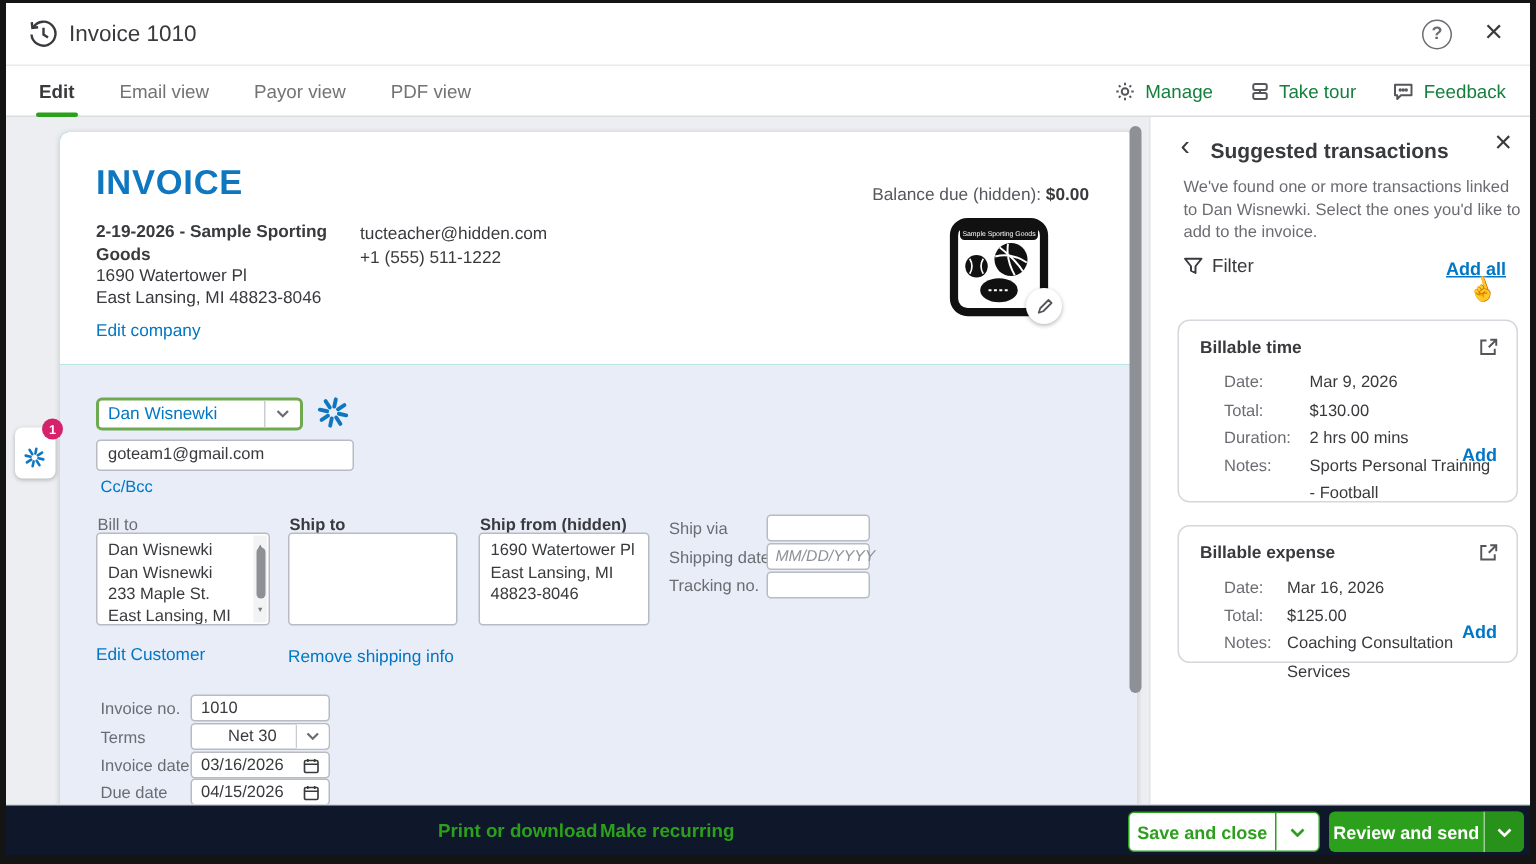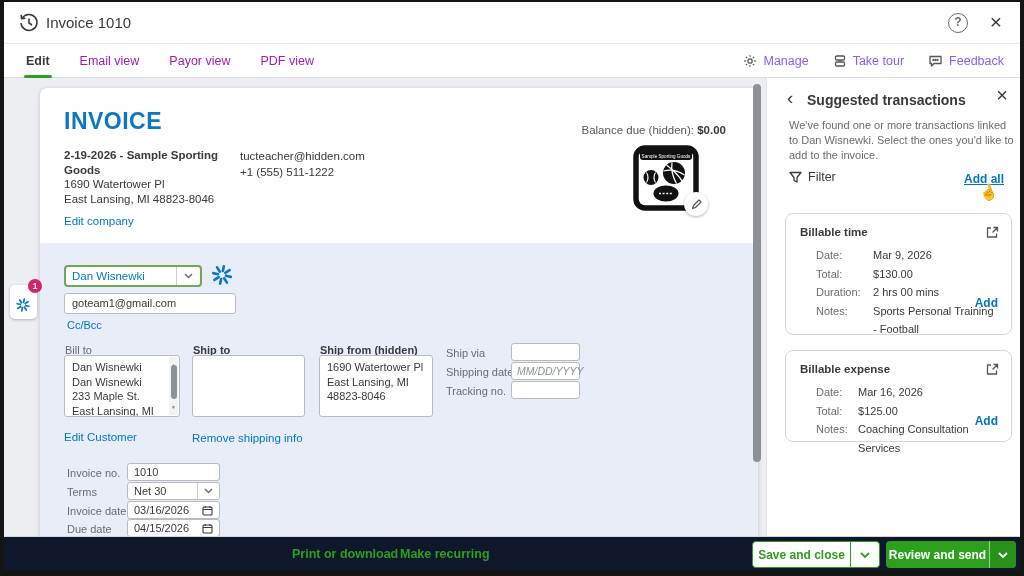--- a/index.html
+++ b/index.html
@@ -9,25 +9,25 @@
   
   .topbar { position:absolute; left:0; top:0; width:100%; height:42px; background:#fff; border-bottom:1px solid #e8eaed; }
   .hist-icon { position:absolute; left:14px; top:10px; width:22px; height:22px; color:#393a3d; }
   .win-title { position:absolute; left:42px; top:12px; font-size:15px; color:#393a3d; }
   .help-btn { position:absolute; right:52px; top:11px; width:20px; height:20px; border:1.6px solid #6b6c72; border-radius:50%; color:#6b6c72; font-size:12px; font-weight:bold; text-align:center; line-height:17px; }
   .close-btn { position:absolute; right:18px; top:8px; font-size:21px; color:#393a3d; line-height:24px; }
 
   
   .tabbar { position:absolute; left:0; top:43px; width:100%; height:33px; background:#fff; border-bottom:1px solid #d9dce1; }
   .tabs { position:absolute; left:20px; top:0; height:100%; display:flex; gap:26px; align-items:center; }
-  .tab { font-size:12.5px; color:#a21caf; padding:9px 2px; position:relative; cursor:default; }
+  .tab { font-size:12.5px; color:#737373; padding:9px 2px; position:relative; cursor:default; }
   .tab.active { color:#393a3d; font-weight:bold; }
   .tab.active::after { content:""; position:absolute; left:0; right:0; bottom:-1px; height:3.5px; background:#2ca01c; border-radius:2px; }
   .tabtools { position:absolute; right:16px; top:0; height:100%; display:flex; gap:24px; align-items:center; }
-  .tool { display:flex; align-items:center; gap:6px; font-size:12.5px; color:#8b5cf6; }
+  .tool { display:flex; align-items:center; gap:6px; font-size:12.5px; color:#15803d; }
   .tool svg { display:block; }
 
   
   .main { position:absolute; left:0; top:76px; width:100%; height:458px; background:#eceef1; overflow:hidden; }
 
   .invoice-card { position:absolute; left:36px; top:10px; width:718px; height:460px; background:#14b8a6; border-radius:6px 6px 0 0; box-shadow:0 1px 4px rgba(0,0,0,.18); overflow:hidden; }
   .inv-header { position:absolute; left:0; top:0; width:100%; height:155px; background:#fff; }
   .inv-title { position:absolute; left:24px; top:20px; font-size:23px; font-weight:bold; color:#0f77c0; letter-spacing:.5px; }
   .company-block { position:absolute; left:24px; top:60px; width:182px; font-size:11.5px; color:#393a3d; line-height:14.5px; }
   .company-name { font-weight:bold; }
@@ -68,21 +68,21 @@
   .ship-inp { position:absolute; left:471px; width:69px; height:18px; line-height:16px; padding:0 5px;font-style:italic; }
   .cal-inp { display:flex; align-items:center; justify-content:space-between; }
   .placeholder { color:#8d9196; font-size:10.5px; }
 
   .edit-customer { position:absolute; left:24px; top:188px; }
   .remove-shipping { position:absolute; left:152px; top:189px; }
 
   .meta-lbl { position:absolute; left:27px; }
   .meta-inp { position:absolute; left:87px; width:93px; height:18px; line-height:16px; padding:0 6px; }
   .terms-select { position:absolute; left:87px; width:93px; height:18px; display:flex; padding:0; }
-  .terms-select .val { flex:1; line-height:16px; padding-left:6px; }
+  .terms-select .val { flex:1; line-height:16px; padding-left:24px; }
   .terms-select .chev { width:22px; border-left:1px solid #c9ccd1; display:flex; align-items:center; justify-content:center; color:#6b6c72; background:#fff; border-radius:0 3px 3px 0; }
 
   .side-widget { position:absolute; left:6px; top:207px; width:27px; height:34px; background:#fff; border-radius:5px; box-shadow:0 1px 3px rgba(0,0,0,.25); }
   .side-widget svg { position:absolute; left:5px; top:12px; }
   .badge { position:absolute; right:-5px; top:-6px; width:14px; height:14px; background:#d6216b; border-radius:50%; color:#fff; font-size:8.5px; font-weight:bold; text-align:center; line-height:14px; }
 
   .vscroll { position:absolute; left:749px; top:4px; width:8px; height:448px; }
   .vthumb { position:absolute; left:0; top:2px; width:8px; height:378px; background:#8d9196; border-radius:4px; }
 
   

